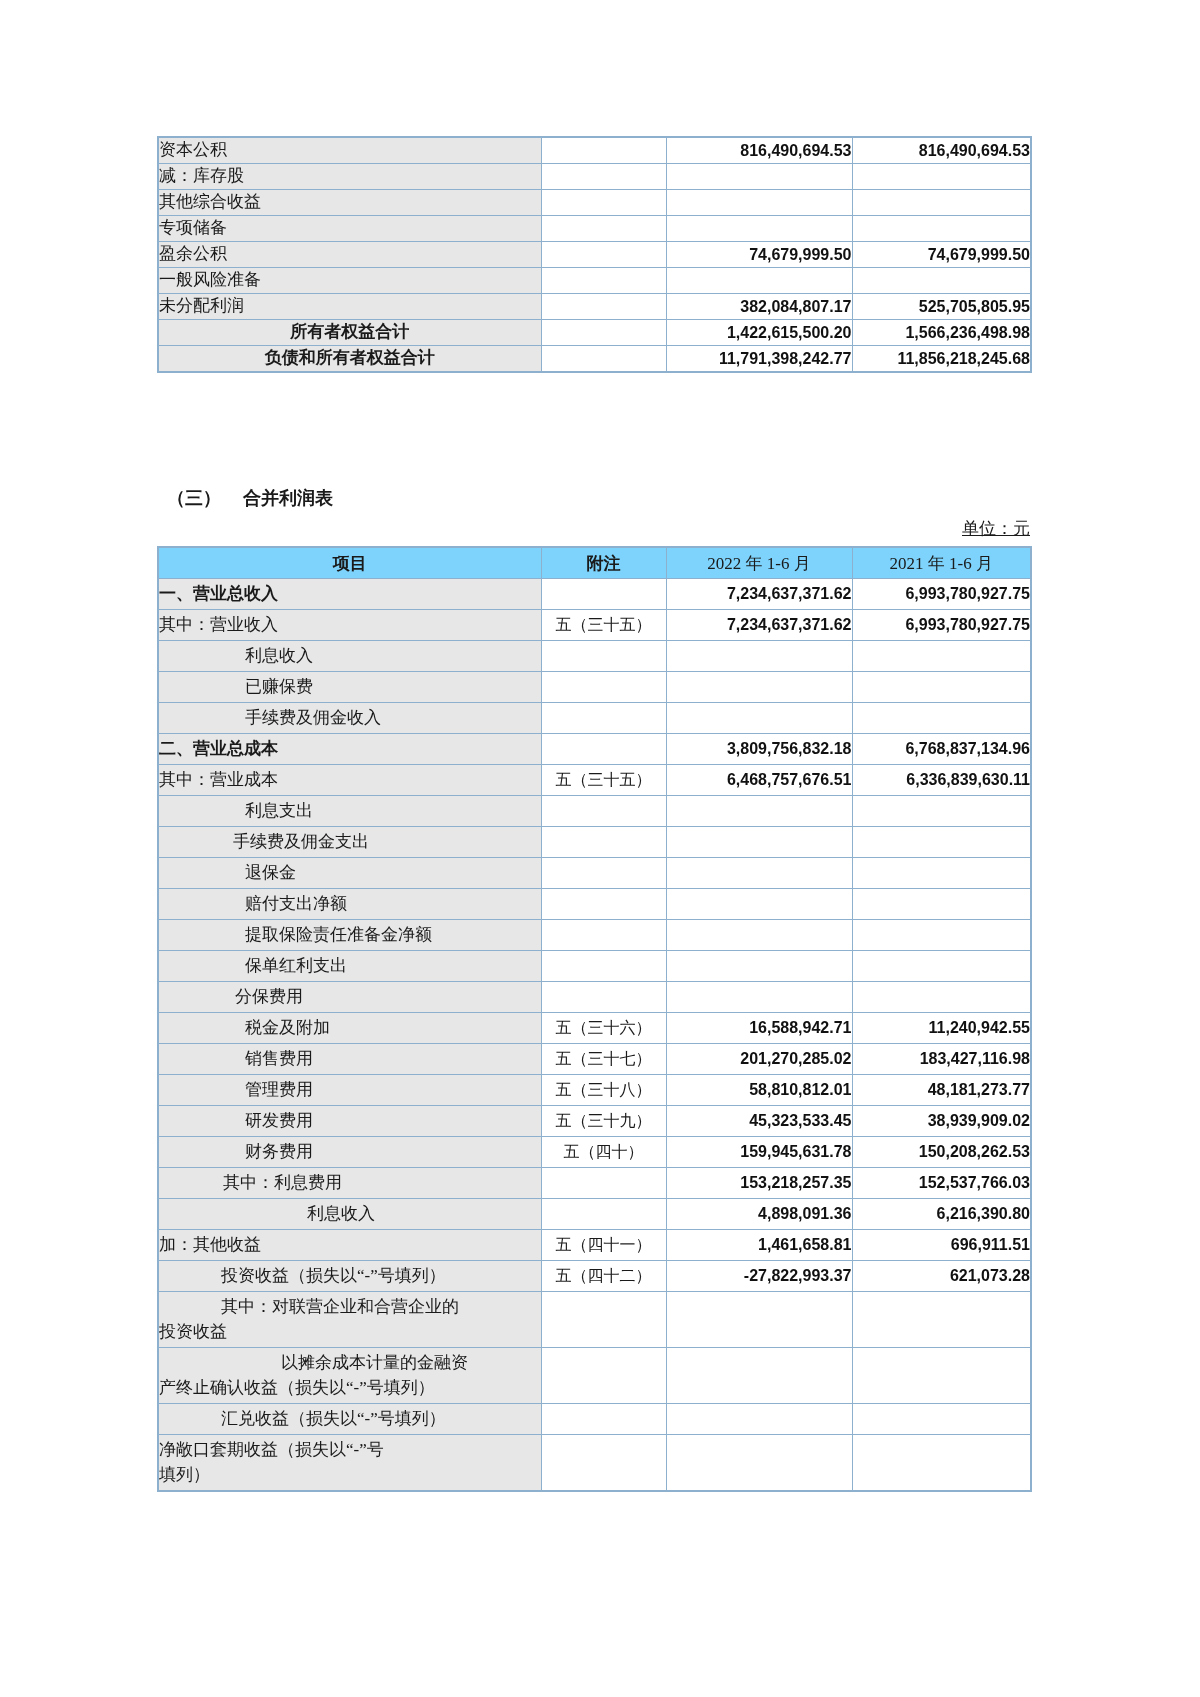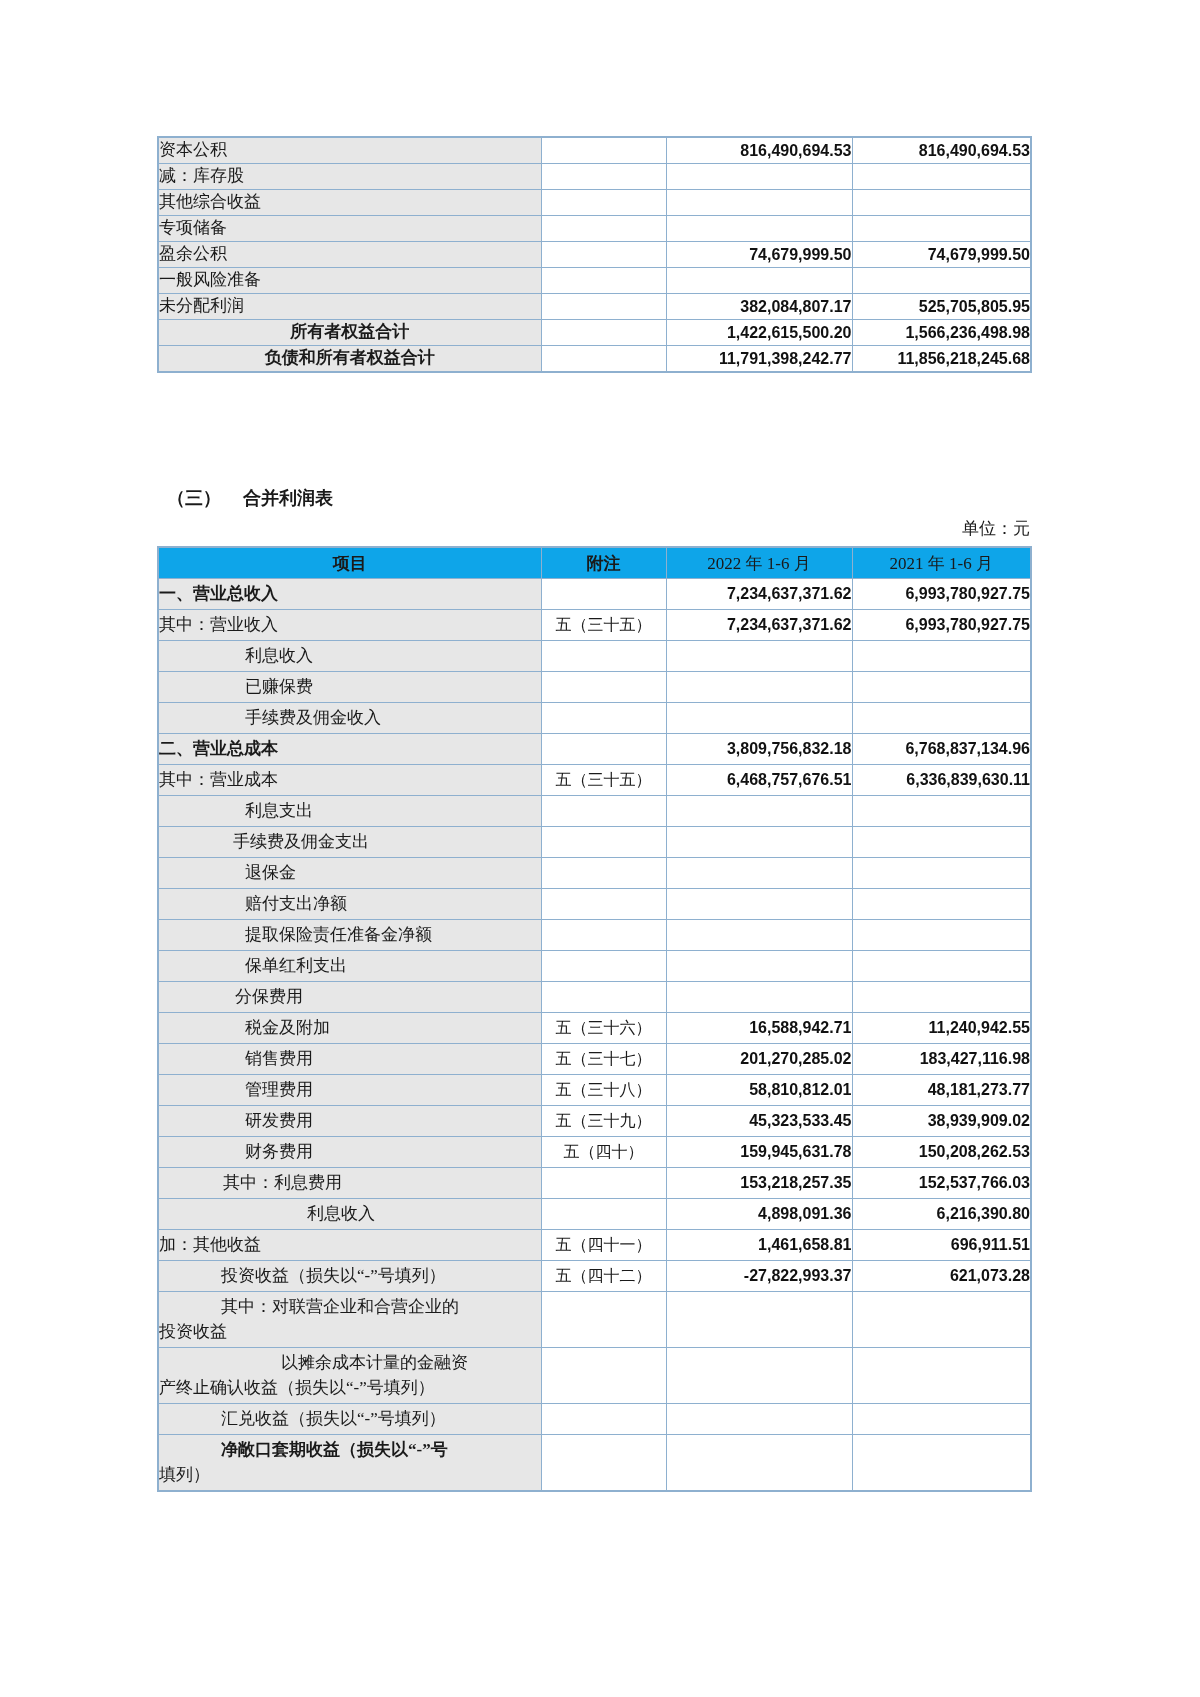--- a/index.html
+++ b/index.html
@@ -59,21 +59,21 @@
     background: #ffffff;
     text-align: right;
     padding: 1px 7px 1px 2px;
     font-family: "Liberation Sans", "DejaVu Sans", sans-serif;
     font-weight: 700;
     font-size: 16px;
     color: #111111;
     white-space: nowrap;
   }
   #income-table thead th {
-    background: #0ea5e9;
+    background: #7dd3fc;
     font-size: 17px;
     text-align: center;
     font-weight: 400;
   }
   #income-table thead th.hb { font-weight: 700; }
 
   .section-heading {
     position: absolute;
     left: 167px;
     top: 486px;
@@ -83,20 +83,21 @@
   }
   .section-heading .ttl { margin-left: 22px; }
 
   .unit-label {
     position: absolute;
     left: 157px;
     top: 517px;
     width: 873px;
     text-align: right;
     font-size: 17px;
+    text-decoration: underline;
   }
 </style>
 </head>
 <body>
 
 <div class="page">
 
   <table class="fin-table" id="balance-table">
     <colgroup>
       <col style="width:383px">
@@ -407,21 +408,21 @@
         <tr>
           <td class="c-label">
             <div class="lbl-line" style="padding-left: 62px;">汇兑收益（损失以“-”号填列）</div>
           </td>
           <td class="c-note"></td>
           <td class="c-num"></td>
           <td class="c-num"></td>
         </tr>
         <tr class="tall">
           <td class="c-label">
-            <div class="lbl-line" style="padding-left: 62px; font-weight: bold;">净敞口套期收益（损失以“-”号</div>
+            <div class="lbl-line" style="">净敞口套期收益（损失以“-”号</div>
             <div class="lbl-line">填列）</div>
           </td>
           <td class="c-note"></td>
           <td class="c-num"></td>
           <td class="c-num"></td>
         </tr>
       </tbody>
   </table>
 
 </div>

